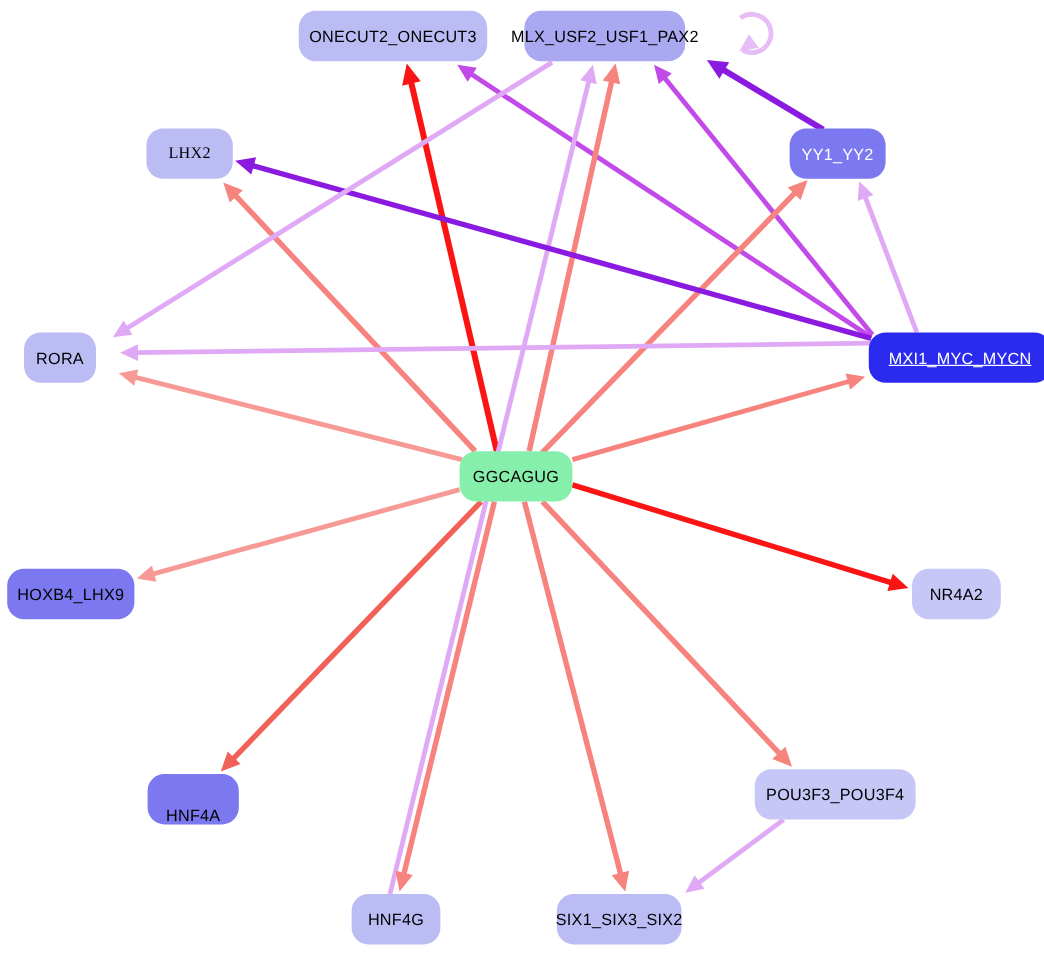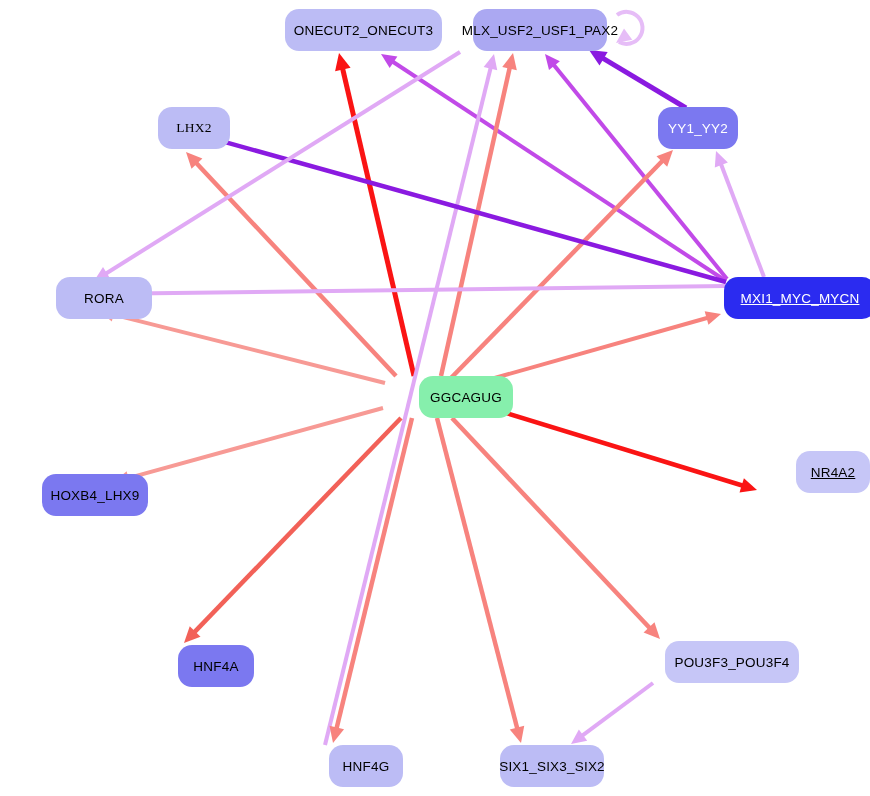--- a/index.html
+++ b/index.html
@@ -4,21 +4,21 @@
 <style>
   html,body{margin:0;padding:0;background:#ffffff;}
   body{width:870px;height:796px;overflow:hidden;
        font-family:"Liberation Sans","DejaVu Sans",sans-serif;}
   #graph{position:relative;width:870px;height:796px;background:#fff;}
   svg#edges{position:absolute;left:0;top:0;width:870px;height:796px;}
   .node{position:absolute;box-sizing:border-box;display:flex;align-items:center;
         justify-content:center;border-radius:14px;white-space:nowrap;
         font-size:13.5px;letter-spacing:.2px;}
   .node.dark{color:#ffffff;}
-  .node.light{color:#000000;margin-left:36px;}
+  .node.light{color:#000000;}
 </style>
 </head>
 <body>
 
 <div id="graph">
   <svg id="edges" viewBox="0 0 870 796" xmlns="http://www.w3.org/2000/svg">
       <line x1="414" y1="376" x2="342.2796216830683" y2="67.12423738174732" stroke="#fa1414" stroke-width="5" stroke-linecap="butt"></line>
       <polygon points="339,53 350.5890521239346,67.76131331788358 335.10109527084614,71.35758812897222" fill="#fa1414"></polygon>
       <line x1="726" y1="281" x2="391.69296413178375" y2="61.035660457724376" stroke="#c14ae8" stroke-width="4" stroke-linecap="butt"></line>
       <polygon points="381,54 397.3784441547521,56.39719983932652 389.6831905291161,68.09262935846499" fill="#c14ae8"></polygon>
@@ -69,36 +69,36 @@
       </div>
       <div class="node light" style="left: 437px; top: 9px; width: 134px; height: 42px; background: rgb(171, 168, 242);">
         <span>MLX_USF2_USF1_PAX2</span>
       </div>
       <div class="node dark" style="left: 658px; top: 107px; width: 80px; height: 42px; background: rgb(123, 120, 240);">
         <span>YY1_YY2</span>
       </div>
       <div class="node light" style="left: 122px; top: 107px; width: 72px; height: 42px; background: rgb(188, 188, 245); font-family: Liberation Serif, serif;">
         <span>LHX2</span>
       </div>
-      <div class="node light" style="left: 20px; top: 277px; width: 96px; height: 42px; background: rgb(188, 188, 245);">
+      <div class="node light" style="left: 20px; top: 277px; width: 60px; height: 42px; background: rgb(188, 188, 245);">
         <span>RORA</span>
       </div>
       <div class="node dark" style="left: 724px; top: 277px; width: 152px; height: 42px; background: rgb(43, 43, 240); text-decoration: underline;">
         <span>MXI1_MYC_MYCN</span>
       </div>
       <div class="node light" style="left: 383px; top: 376px; width: 94px; height: 42px; background: #86efac;">
         <span>GGCAGUG</span>
       </div>
       <div class="node light" style="left: 6px; top: 474px; width: 106px; height: 42px; background: rgb(123, 120, 240);">
         <span>HOXB4_LHX9</span>
       </div>
-      <div class="node light" style="left: 760px; top: 451px; width: 74px; height: 42px; background: rgb(198, 198, 247); text-decoration: underline;">
+      <div class="node light" style="left: 760px; top: 474px; width: 74px; height: 42px; background: rgb(198, 198, 247);">
         <span>NR4A2</span>
       </div>
-      <div class="node light" style="left: 142px; top: 645px; width: 76px; height: 42px; background: rgb(123, 120, 240);">
+      <div class="node light" style="left: 123px; top: 645px; width: 76px; height: 42px; background: rgb(123, 120, 240); align-items: flex-end;">
         <span>HNF4A</span>
       </div>
       <div class="node light" style="left: 629px; top: 641px; width: 134px; height: 42px; background: rgb(198, 198, 247);">
         <span>POU3F3_POU3F4</span>
       </div>
       <div class="node light" style="left: 293px; top: 745px; width: 74px; height: 42px; background: rgb(188, 188, 245);">
         <span>HNF4G</span>
       </div>
       <div class="node light" style="left: 464px; top: 745px; width: 104px; height: 42px; background: rgb(188, 188, 245);">
         <span>SIX1_SIX3_SIX2</span>

